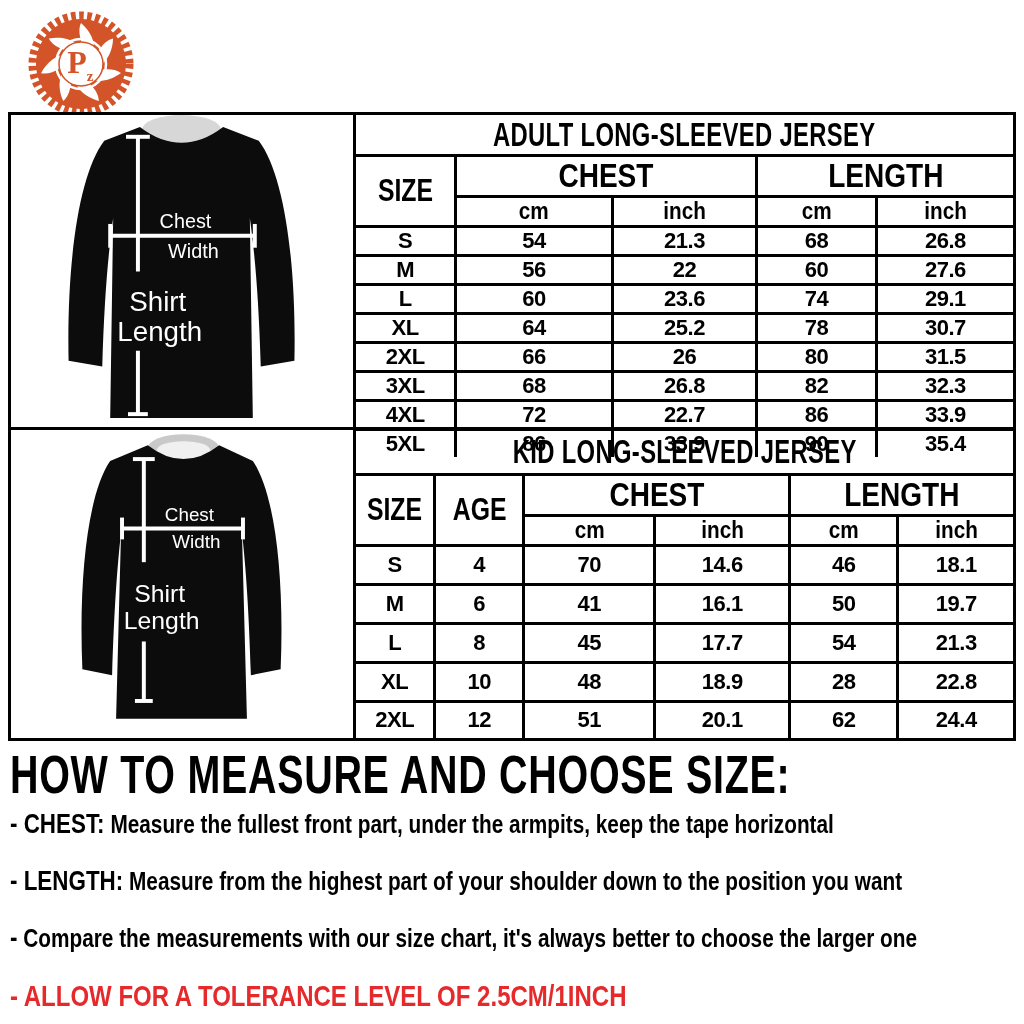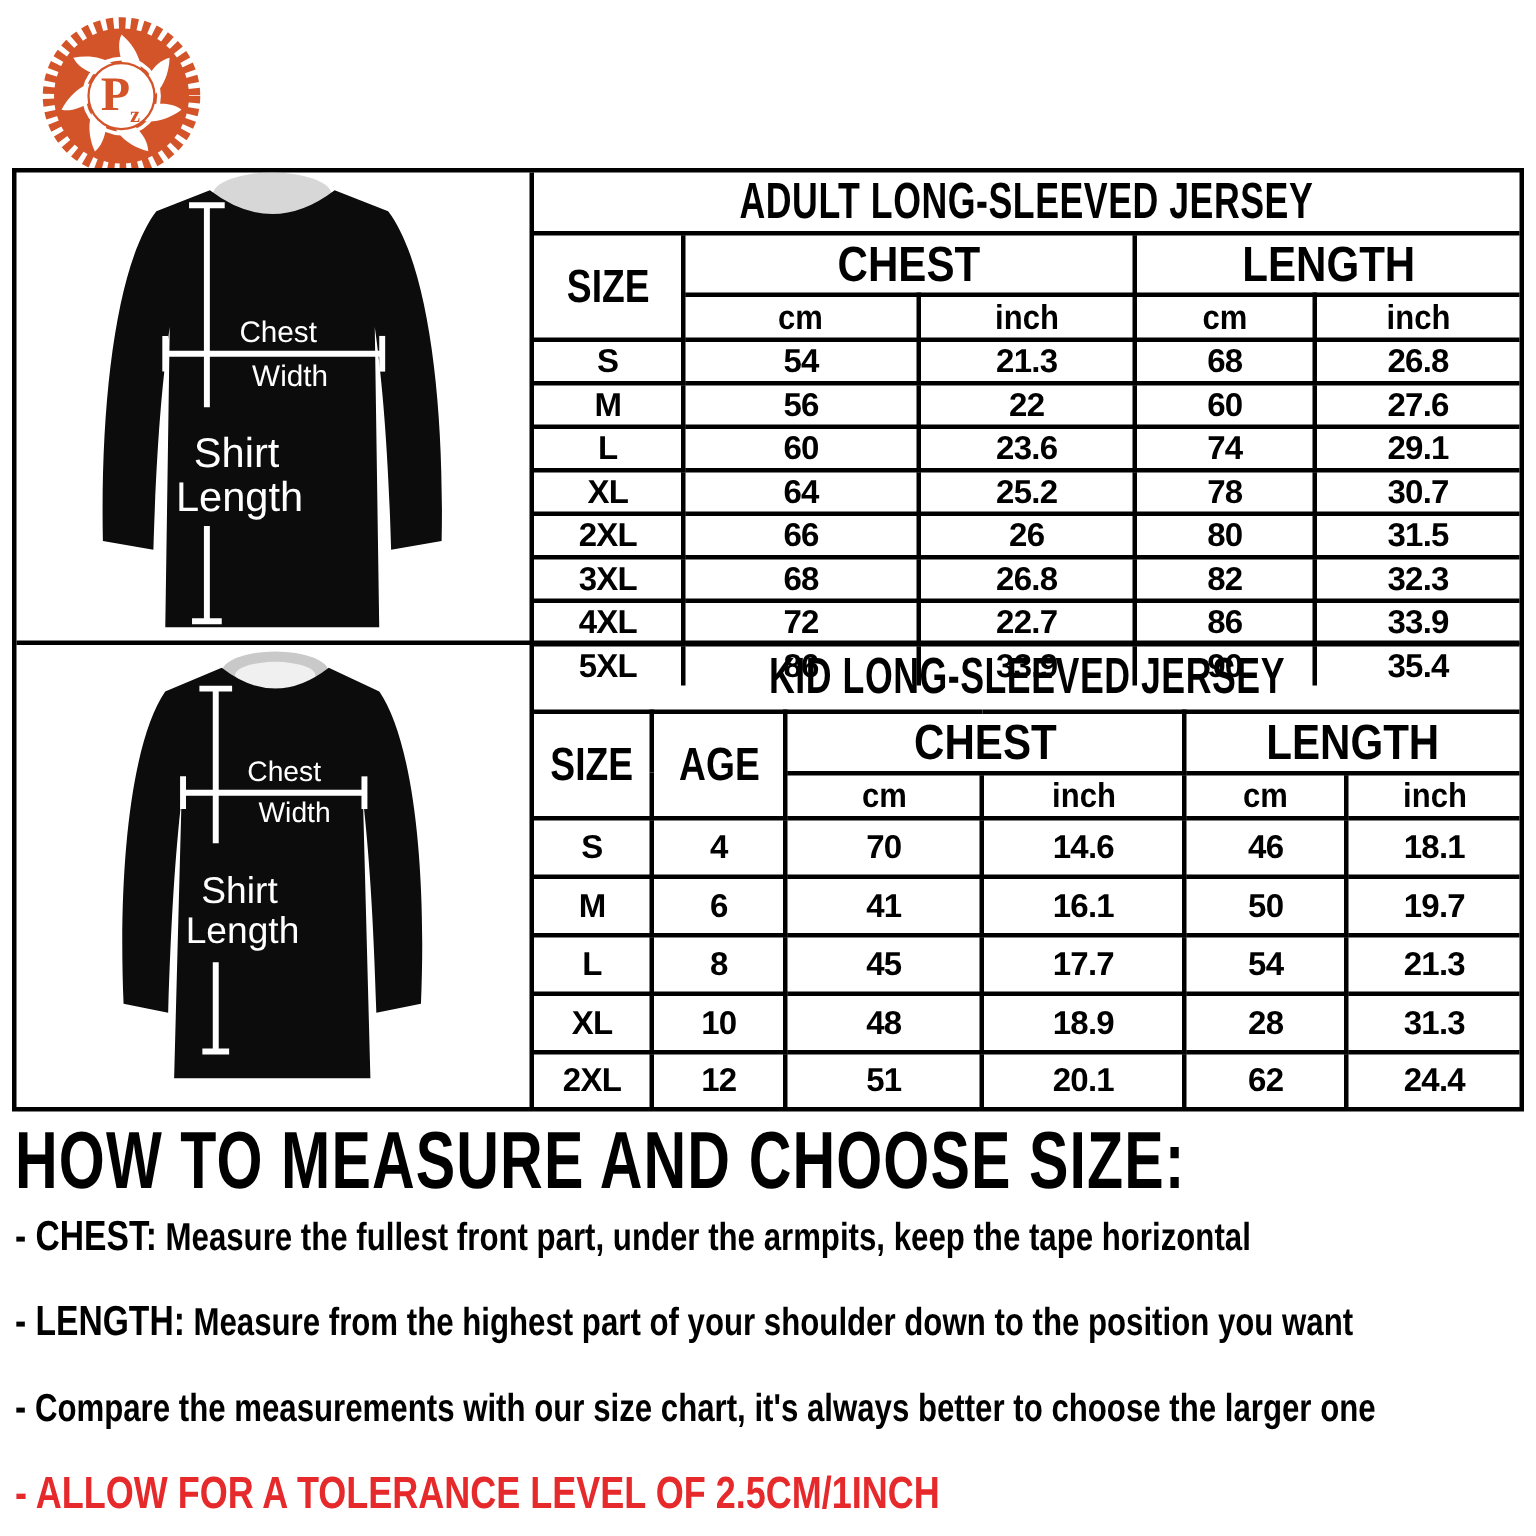--- a/index.html
+++ b/index.html
@@ -255,21 +255,21 @@
               <td class="cell-data">17.7</td>
               <td class="cell-data">54</td>
               <td class="cell-data">21.3</td>
             </tr>
         <tr>
               <td class="cell-data">XL</td>
               <td class="cell-data">10</td>
               <td class="cell-data">48</td>
               <td class="cell-data">18.9</td>
               <td class="cell-data">28</td>
-              <td class="cell-data">31.3</td>
+              <td class="cell-data">22.8</td>
             </tr>
         <tr>
               <td class="cell-data">2XL</td>
               <td class="cell-data">12</td>
               <td class="cell-data">51</td>
               <td class="cell-data">20.1</td>
               <td class="cell-data">62</td>
               <td class="cell-data">24.4</td>
             </tr>
       </tbody>

